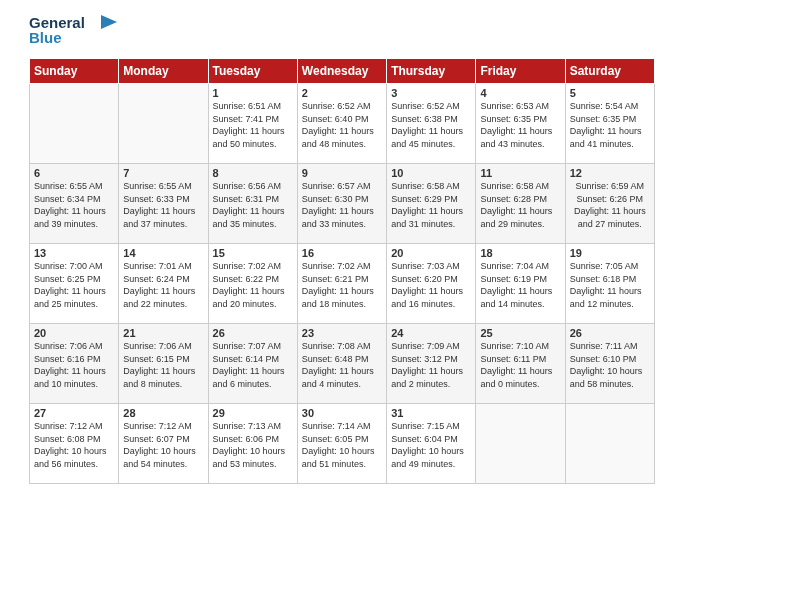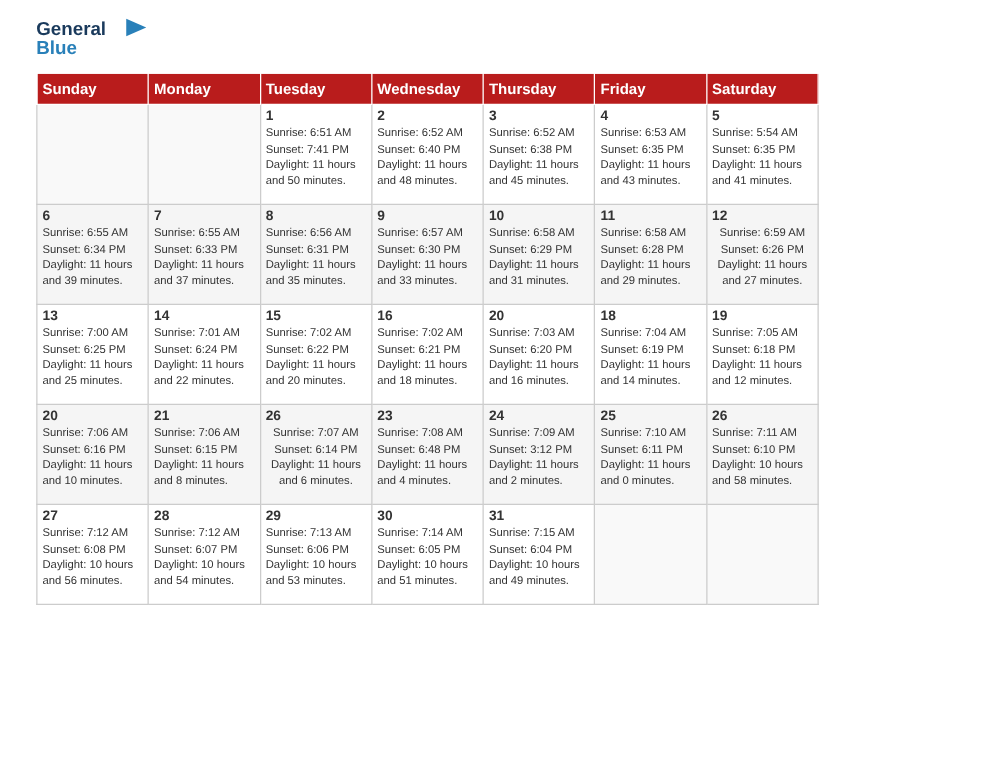--- a/index.html
+++ b/index.html
@@ -239,21 +239,21 @@
 Daylight: 11 hours and 10 minutes.</div>
           </td>
           <td>
             <span class="day-num">21</span>
             <div class="day-info" style="white-space: pre-line;">Sunrise: 7:06 AM
 Sunset: 6:15 PM
 Daylight: 11 hours and 8 minutes.</div>
           </td>
           <td>
             <span class="day-num">26</span>
-            <div class="day-info" style="white-space: pre-line; text-align: center;">Sunrise: 7:07 AM
+            <div class="day-info" style="white-space: pre-line;">Sunrise: 7:07 AM
 Sunset: 6:14 PM
 Daylight: 11 hours and 6 minutes.</div>
           </td>
           <td>
             <span class="day-num">23</span>
             <div class="day-info" style="white-space: pre-line;">Sunrise: 7:08 AM
 Sunset: 6:48 PM
 Daylight: 11 hours and 4 minutes.</div>
           </td>
           <td>

